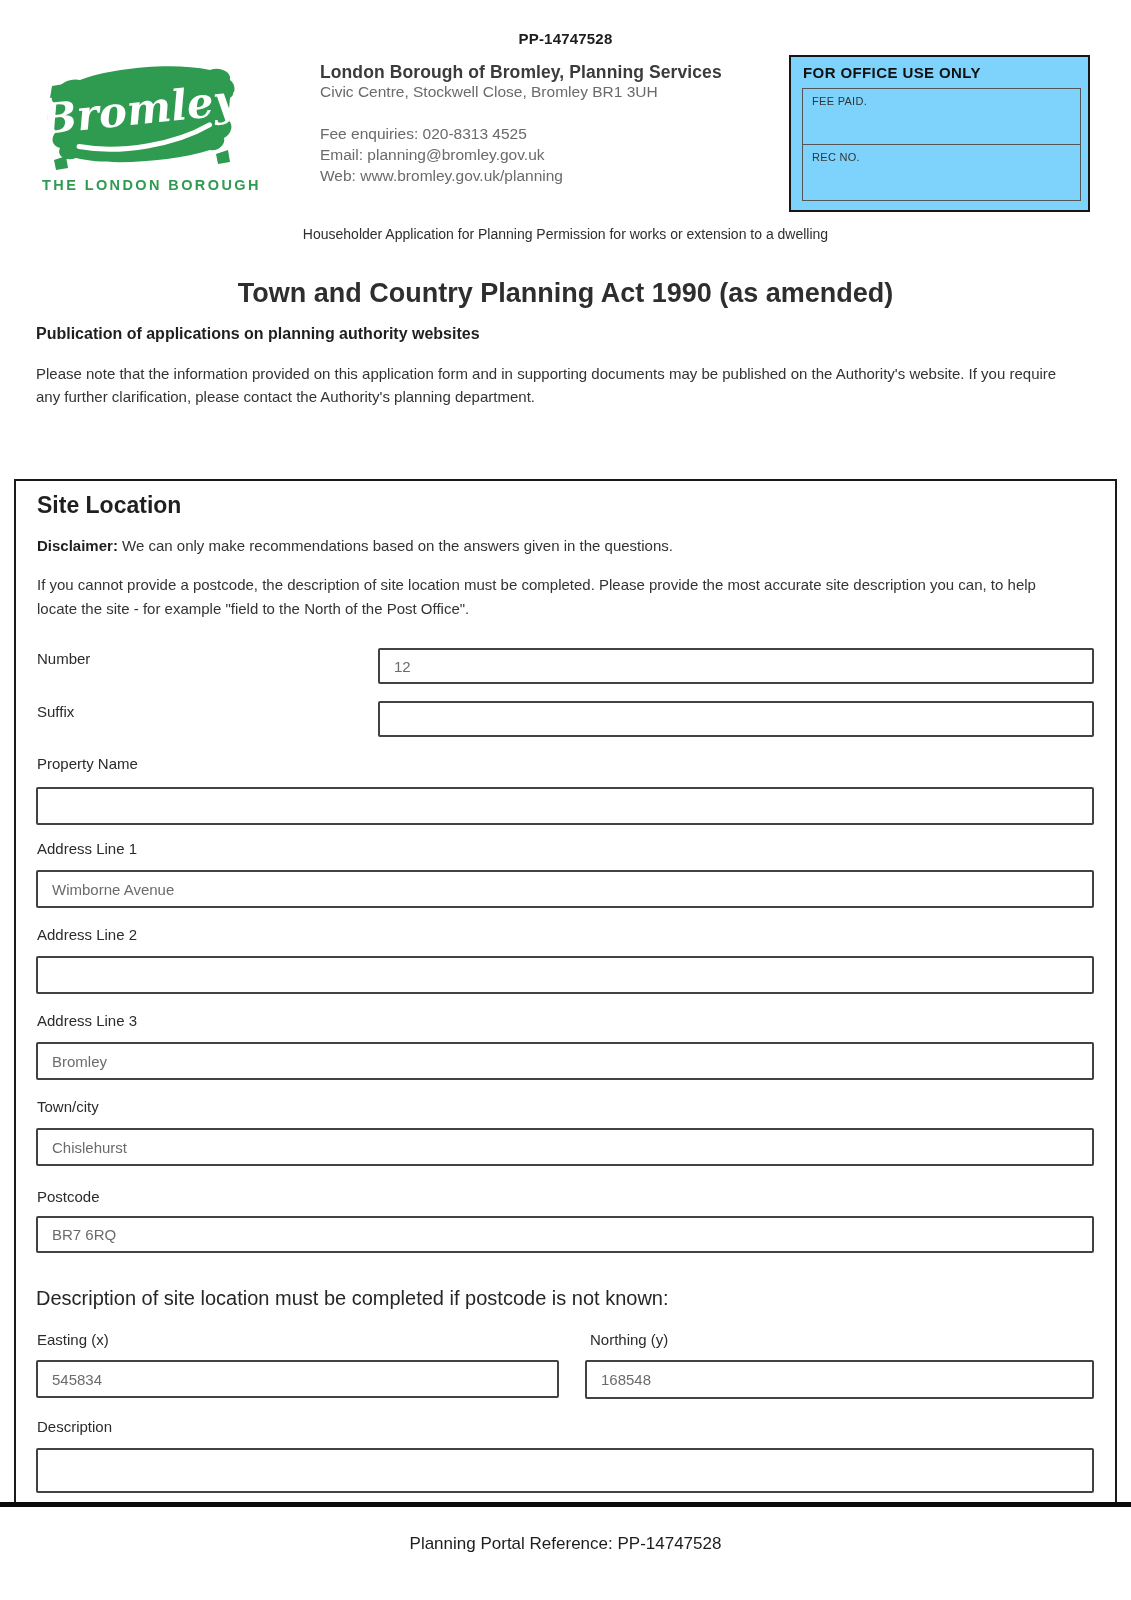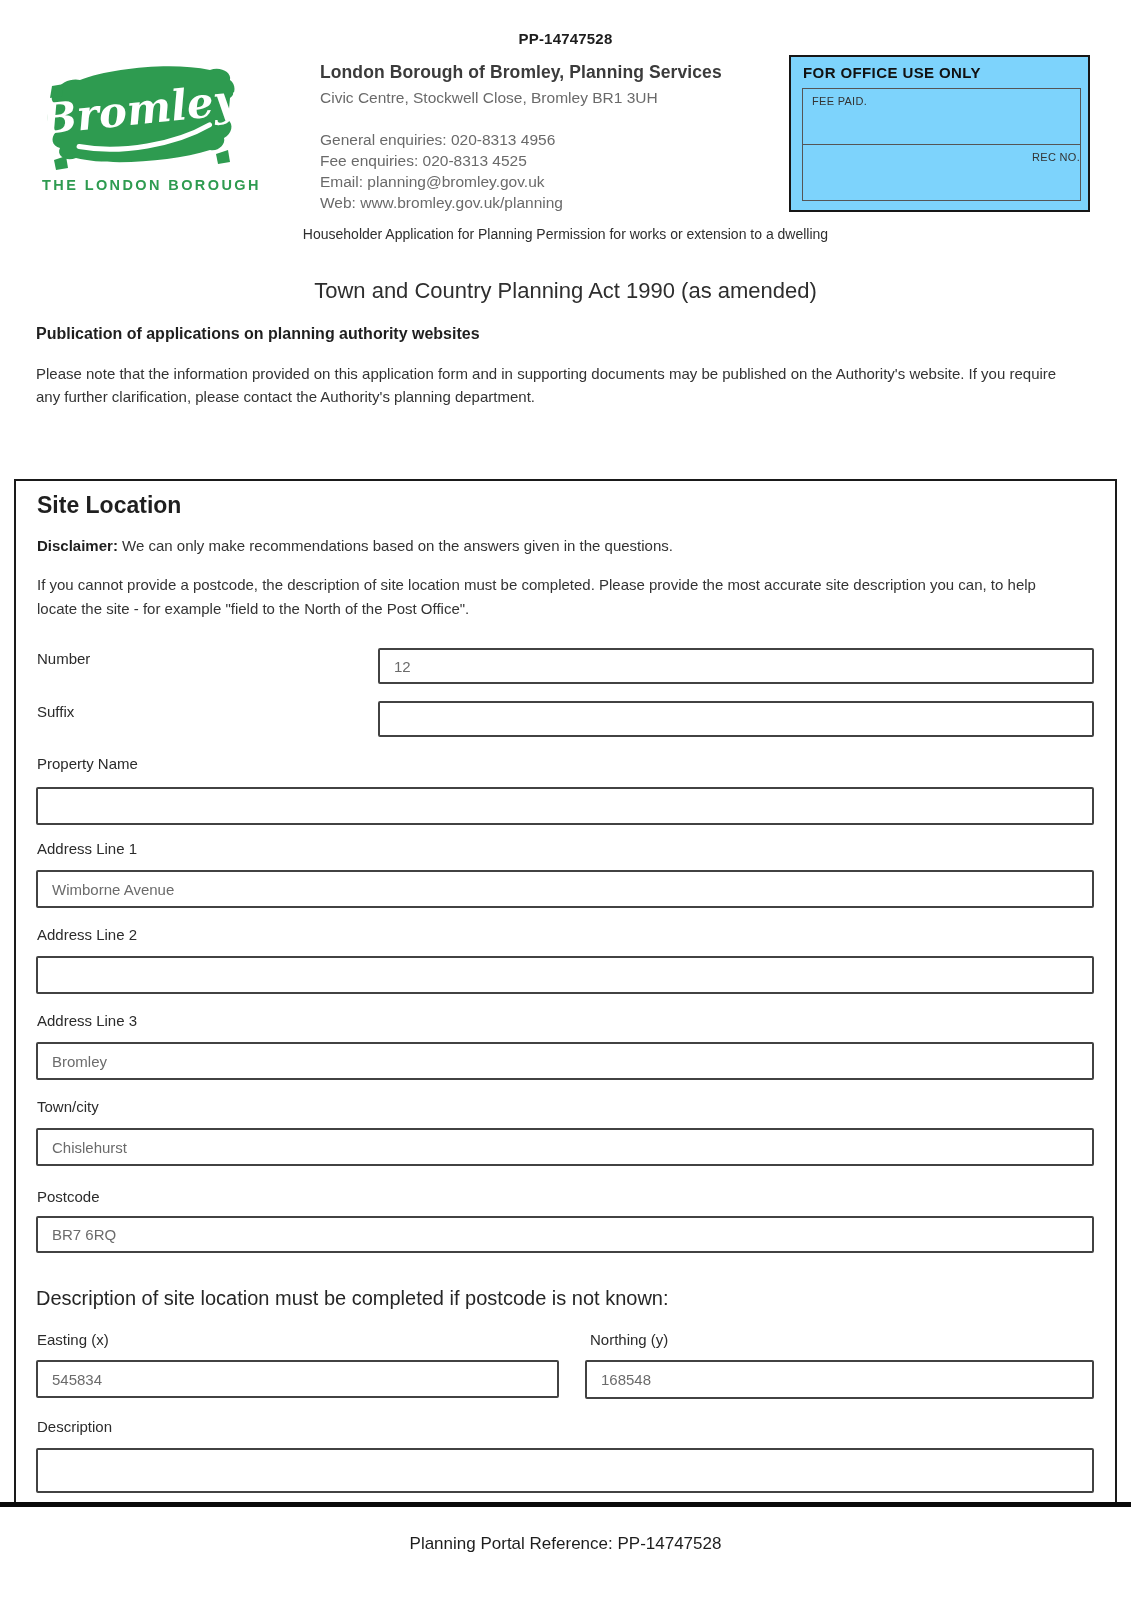--- a/index.html
+++ b/index.html
@@ -21,47 +21,47 @@
     letter-spacing: .2px;
   }
   .logo-wrap { left: 42px; top: 56px; width: 196px; }
   .logo-caption {
     left: 42px; top: 177px; width: 196px;
     text-align: center; color: #2E9B50; font-size: 14.5px;
     letter-spacing: 2.4px; font-weight: 600; white-space: nowrap;
   }
   .contact { left: 320px; top: 62px; width: 445px; }
   .contact-title { font-size: 17.5px; font-weight: 600; color: #3b3b3b; letter-spacing: .1px; }
-  .contact-addr  { font-size: 15.5px; color: #6a6a6a; margin-top: 6px; }
+  .contact-addr  { font-size: 15.5px; color: #6a6a6a; }
   .contact-lines { margin-top: 22px; font-size: 15.5px; color: #6a6a6a; line-height: 21px; }
 
   .office-box {
     left: 789px; top: 55px; width: 301px; height: 157px;
     border: 2.5px solid #161616; background: #7dd3fc;
   }
   .office-title {
     padding: 7px 0 0 12px; font-size: 15px; font-weight: 800;
     color: #111; letter-spacing: .4px;
   }
   .office-inner {
     position: absolute; left: 11px; right: 7px; top: 31px; bottom: 9px;
     border: 1.5px solid #555; display: flex; flex-direction: column;
   }
   .office-cell { flex: 1; }
-  .office-cell + .office-cell { border-top: 1.5px solid #555; text-align: right; }
+  .office-cell + .office-cell { border-top: 1.5px solid #555; }
   .office-cell-label { font-size: 11px; color: #333; padding: 6px 0 0 9px; letter-spacing: .3px; }
 
   
   .main-title {
     left: 0; top: 226px; width: 1131px; text-align: center;
     font-size: 14px; color: #2e2e2e; font-weight: 400;
   }
   .act-title {
     left: 0; top: 278px; width: 1131px; text-align: center;
-    font-size: 22px; color: #2e2e2e; font-weight: 400;
+    font-size: 27px; color: #2e2e2e; font-weight: 700;
   }
   .pub-heading { left: 36px; top: 325px; font-size: 16px; font-weight: bold; color: #1f1f1f; }
   .pub-body { left: 36px; top: 362px; width: 1032px; font-size: 15px; color: #333; line-height: 23px; }
 
   
   .section-box {
     left: 14px; top: 479px; width: 1103px; height: 1024px;
     border: 2px solid #1a1a1a; border-bottom: none; background: #fff;
   }
   .page-break-line { left: 0; top: 1502px; width: 1131px; height: 5px; background: #0a0a0a; }
@@ -105,21 +105,20 @@
       </g>
     </g>
   </svg>
 </div>
 <div class="abs logo-caption">THE LONDON BOROUGH</div>
 
 <div class="abs contact">
   <div class="contact-title">London Borough of Bromley, Planning Services</div>
   <div class="contact-addr">Civic Centre, Stockwell Close, Bromley BR1 3UH</div>
   <div class="contact-lines">
-    <div>General enquiries: 020-8313 4956</div>
     <div>Fee enquiries: 020-8313 4525</div>
     <div>Email: planning@bromley.gov.uk</div>
     <div>Web: www.bromley.gov.uk/planning</div>
   </div>
 </div>
 
 <div class="abs office-box">
   <div class="office-title">FOR OFFICE USE ONLY</div>
   <div class="office-inner">
     <div class="office-cell">

